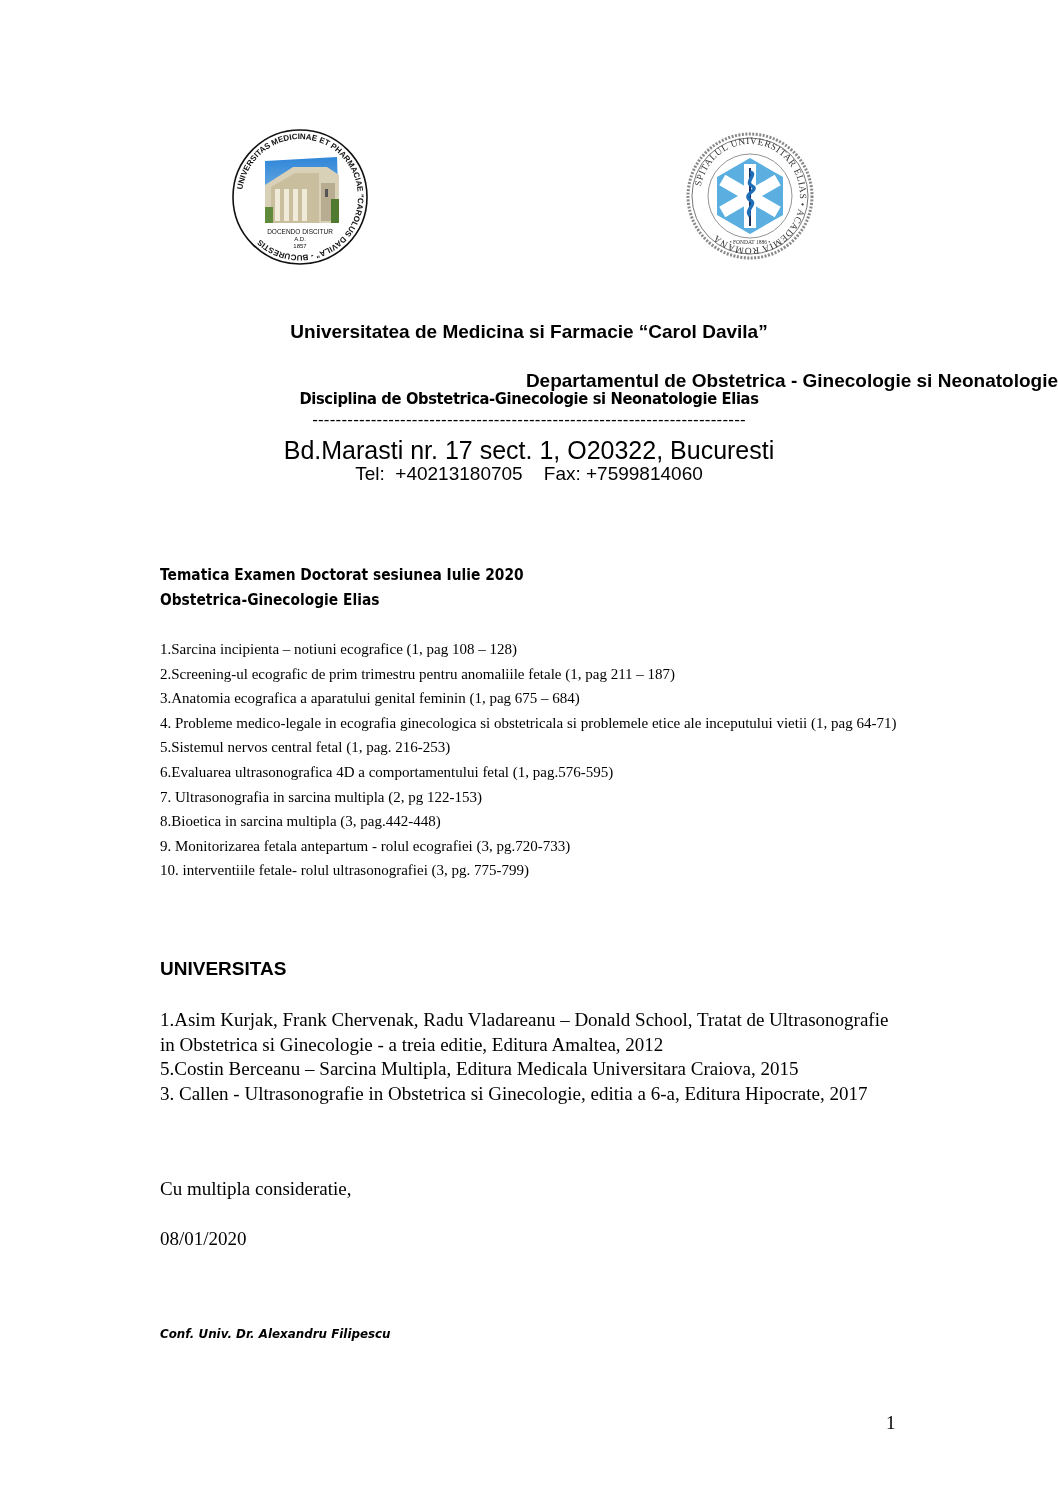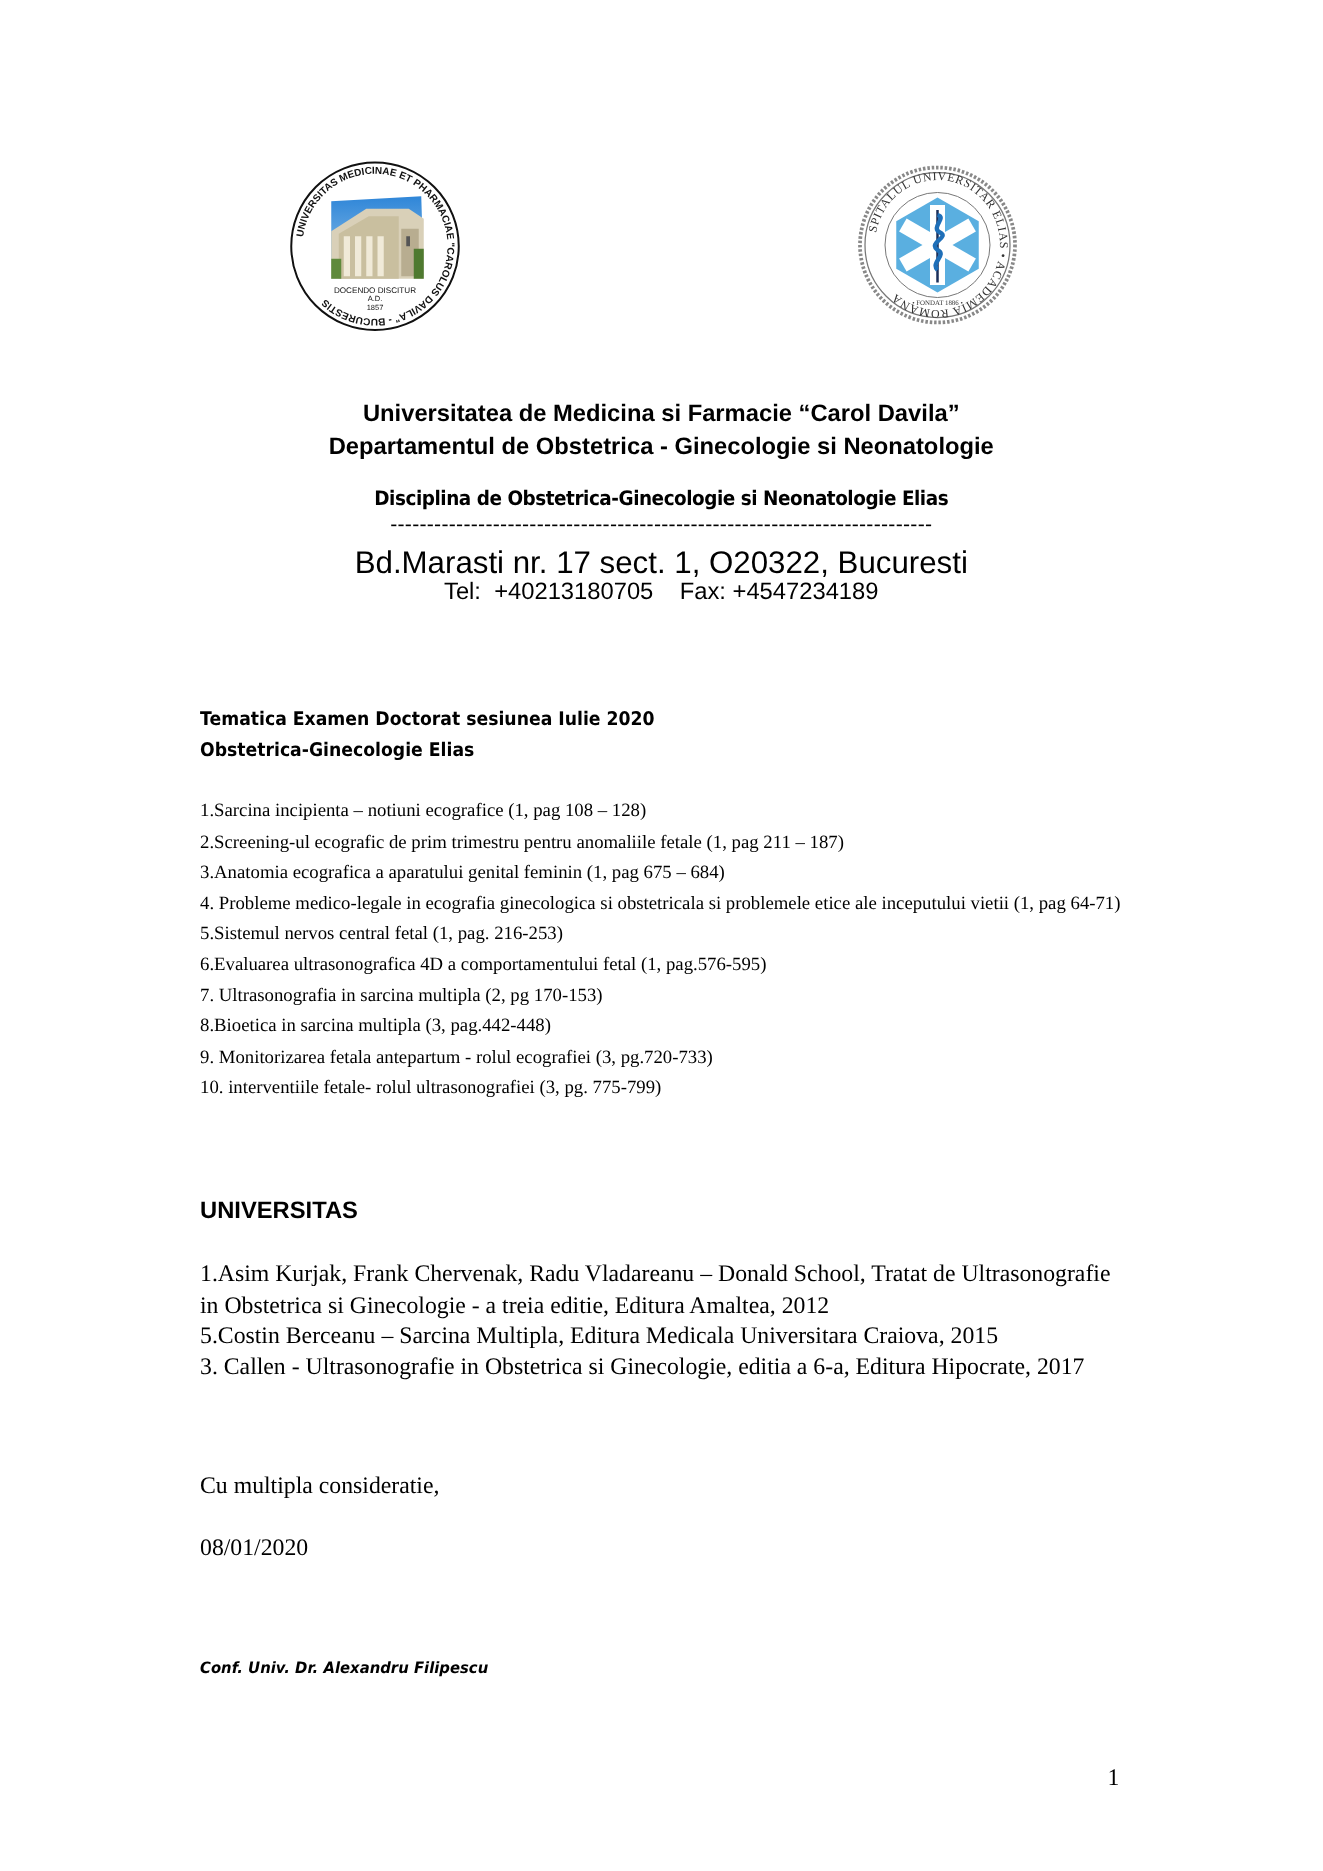--- a/index.html
+++ b/index.html
@@ -2,21 +2,21 @@
 <html><head>
 <meta charset="utf-8">
 <style>
   html, body { margin: 0; padding: 0; background: #ffffff; }
   body { width: 1058px; height: 1497px; position: relative; overflow: hidden; color: #000; }
   .abs { position: absolute; }
   .logo-left { left: 229px; top: 127px; width: 142px; height: 140px; }
   .logo-right { left: 686px; top: 128px; width: 128px; height: 136px; }
   .header { left: 0; width: 1058px; text-align: center; font-family: "Liberation Sans", sans-serif; }
   .h1 { top: 320px; font-size: 19px; font-weight: bold; line-height: 23px; }
-  .h2 { top: 346px; font-size: 19px; font-weight: bold; line-height: 23px; }
+  .h2 { top: 369px; font-size: 19px; font-weight: bold; line-height: 23px; text-align: right; }
   .h3 { top: 389px; font-size: 16px; font-weight: bold; line-height: 20px; font-family: "DejaVu Sans", sans-serif; letter-spacing: -0.4px; transform: scaleX(0.92); }
   .sep { top: 410px; font-size: 17px; line-height: 20px; letter-spacing: 0.2px; }
   .addr { top: 438px; font-size: 25px; line-height: 24px; }
   .tel { top: 462px; font-size: 19px; line-height: 24px; white-space: pre; }
   .title-block { left: 160px; top: 563px; font-family: "DejaVu Sans", sans-serif; font-weight: bold; font-size: 15px; line-height: 25px; transform-origin: left top; transform: scaleX(0.92); }
   .list { left: 160px; top: 637px; width: 739px; font-family: "Liberation Serif", serif; font-size: 15px; line-height: 24.6px; }
   .list p { margin: 0; }
   .justify { text-align: justify; text-align-last: left; }
   .bib-title { left: 160px; top: 958px; font-family: "Liberation Sans", sans-serif; font-weight: bold; font-size: 19px; }
   .bib { left: 160px; top: 1008px; width: 740px; font-family: "Liberation Serif", serif; font-size: 19px; line-height: 24.6px; }
@@ -84,35 +84,35 @@
     <path d="M64,44 C72,46 58,54 66,58 C74,62 56,66 64,72 C72,76 58,82 64,88" fill="none" stroke="#1f6fb8" stroke-width="3.5"></path>
     <text x="64" y="116" text-anchor="middle" font-family="Liberation Serif, serif" font-size="5.5" fill="#333">• FONDAT 1886 •</text>
   </svg>
 </div>
 
 <div class="abs header h1">Universitatea de Medicina si Farmacie “Carol Davila”</div>
 <div class="abs header h2">Departamentul de Obstetrica - Ginecologie si Neonatologie</div>
 <div class="abs header h3">Disciplina de Obstetrica-Ginecologie si Neonatologie Elias</div>
 <div class="abs header sep">--------------------------------------------------------------------------</div>
 <div class="abs header addr">Bd.Marasti nr. 17 sect. 1, O20322, Bucuresti</div>
-<div class="abs header tel">Tel:  +40213180705    Fax: +4547234189</div>
+<div class="abs header tel">Tel:  +40213180705    Fax: +7599814060</div>
 
 <div class="abs title-block">
   <div>Tematica Examen Doctorat sesiunea Iulie 2020</div>
   <div>Obstetrica-Ginecologie Elias</div>
 </div>
 
 <div class="abs list">
   <p>1.Sarcina incipienta – notiuni ecografice  (1, pag 108 – 128)</p>
   <p>2.Screening-ul ecografic de prim trimestru pentru anomaliile fetale (1, pag 211 – 187)</p>
   <p>3.Anatomia ecografica a aparatului genital feminin (1, pag 675 – 684)</p>
   <p class="justify">4. Probleme medico-legale in ecografia ginecologica si obstetricala si problemele etice ale inceputului vietii (1, pag 64-71)</p>
   <p>5.Sistemul nervos central fetal (1, pag. 216-253)</p>
   <p>6.Evaluarea ultrasonografica 4D a comportamentului fetal (1, pag.576-595)</p>
-  <p>7. Ultrasonografia in sarcina multipla (2, pg 170-153)</p>
+  <p>7. Ultrasonografia in sarcina multipla (2, pg 122-153)</p>
   <p>8.Bioetica in sarcina multipla (3, pag.442-448)</p>
   <p>9. Monitorizarea fetala antepartum - rolul ecografiei (3, pg.720-733)</p>
   <p>10. interventiile fetale- rolul ultrasonografiei (3, pg. 775-799)</p>
 </div>
 
 <div class="abs bib-title">UNIVERSITAS</div>
 <div class="abs bib">
   <p>1.Asim Kurjak, Frank Chervenak, Radu Vladareanu – Donald School, Tratat de Ultrasonografie in Obstetrica si Ginecologie - a treia editie,  Editura Amaltea, 2012</p>
   <p>5.Costin Berceanu – Sarcina Multipla, Editura Medicala Universitara Craiova, 2015</p>
   <p>3. Callen - Ultrasonografie in Obstetrica si Ginecologie, editia a 6-a, Editura Hipocrate, 2017</p>

